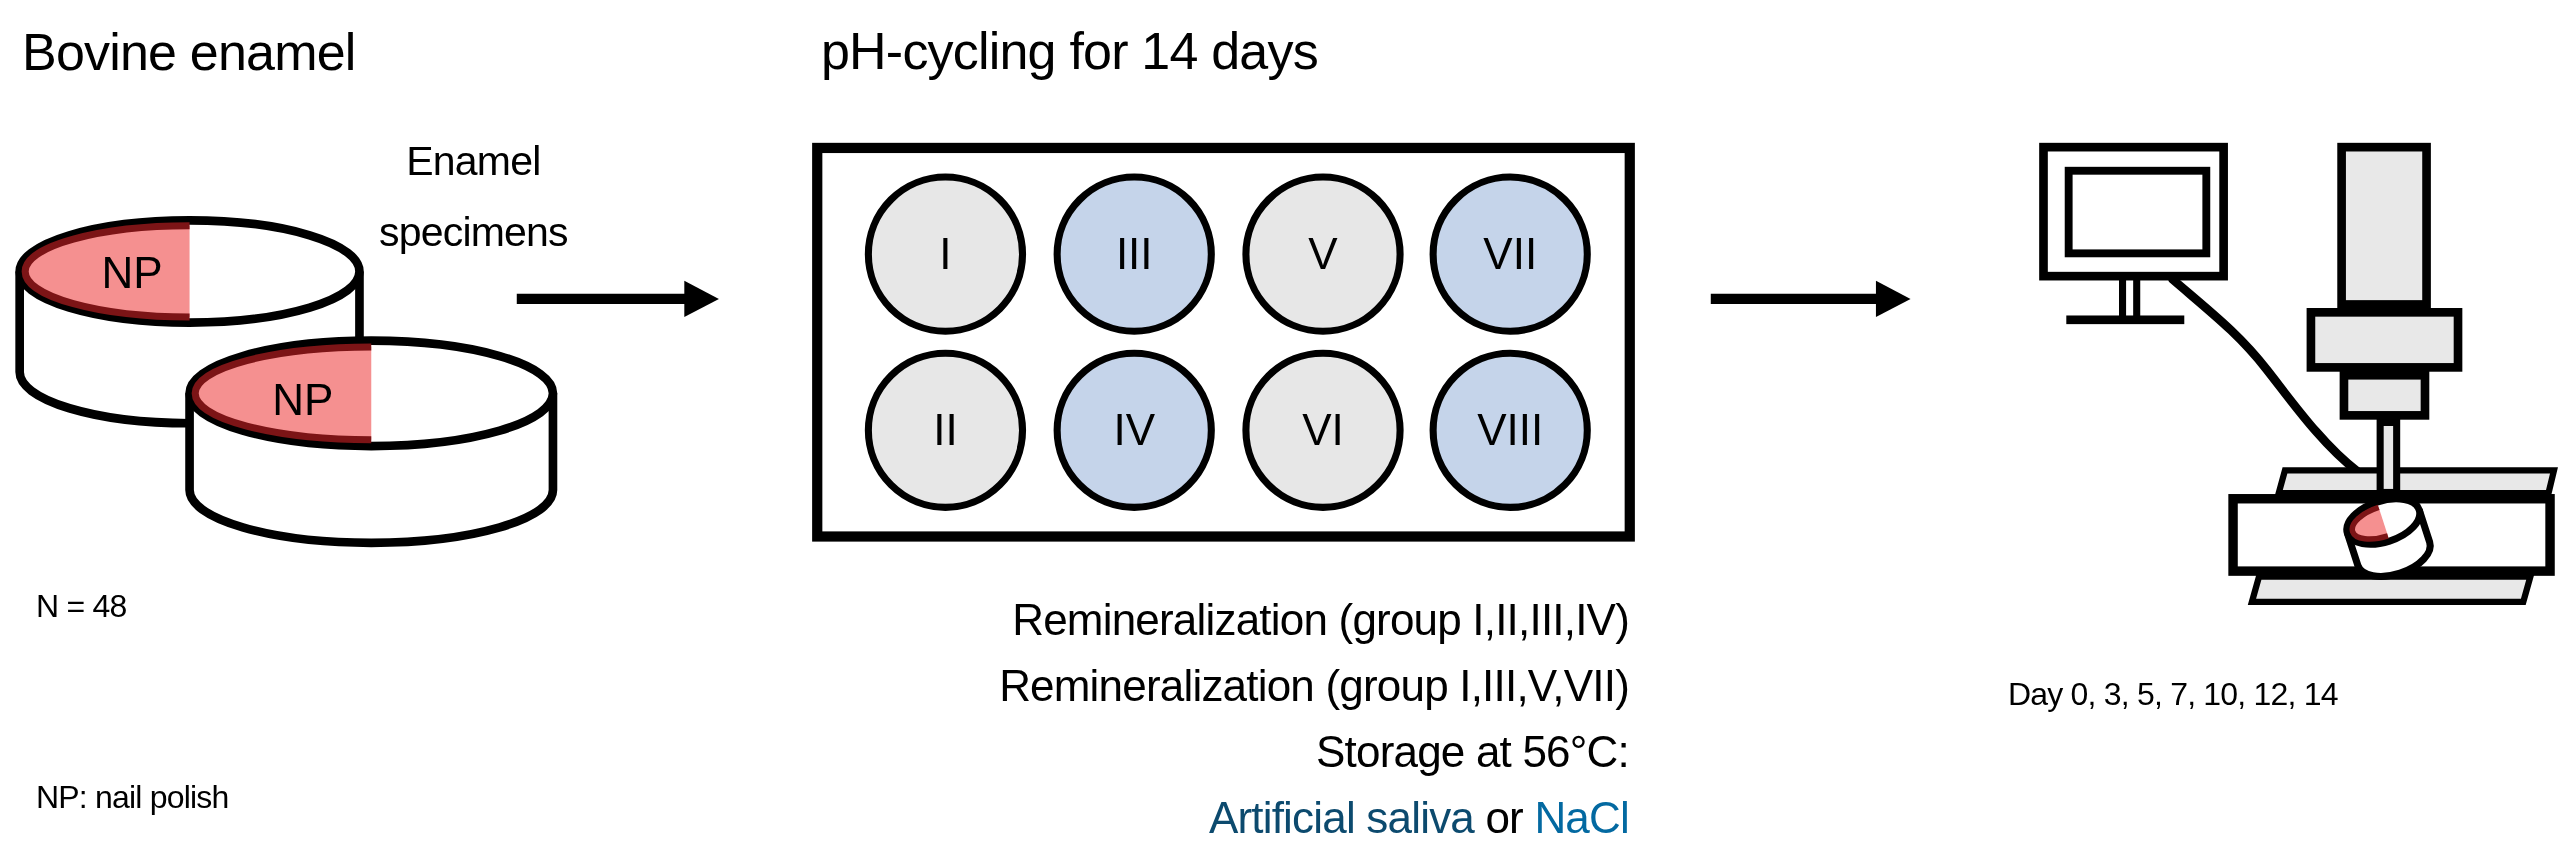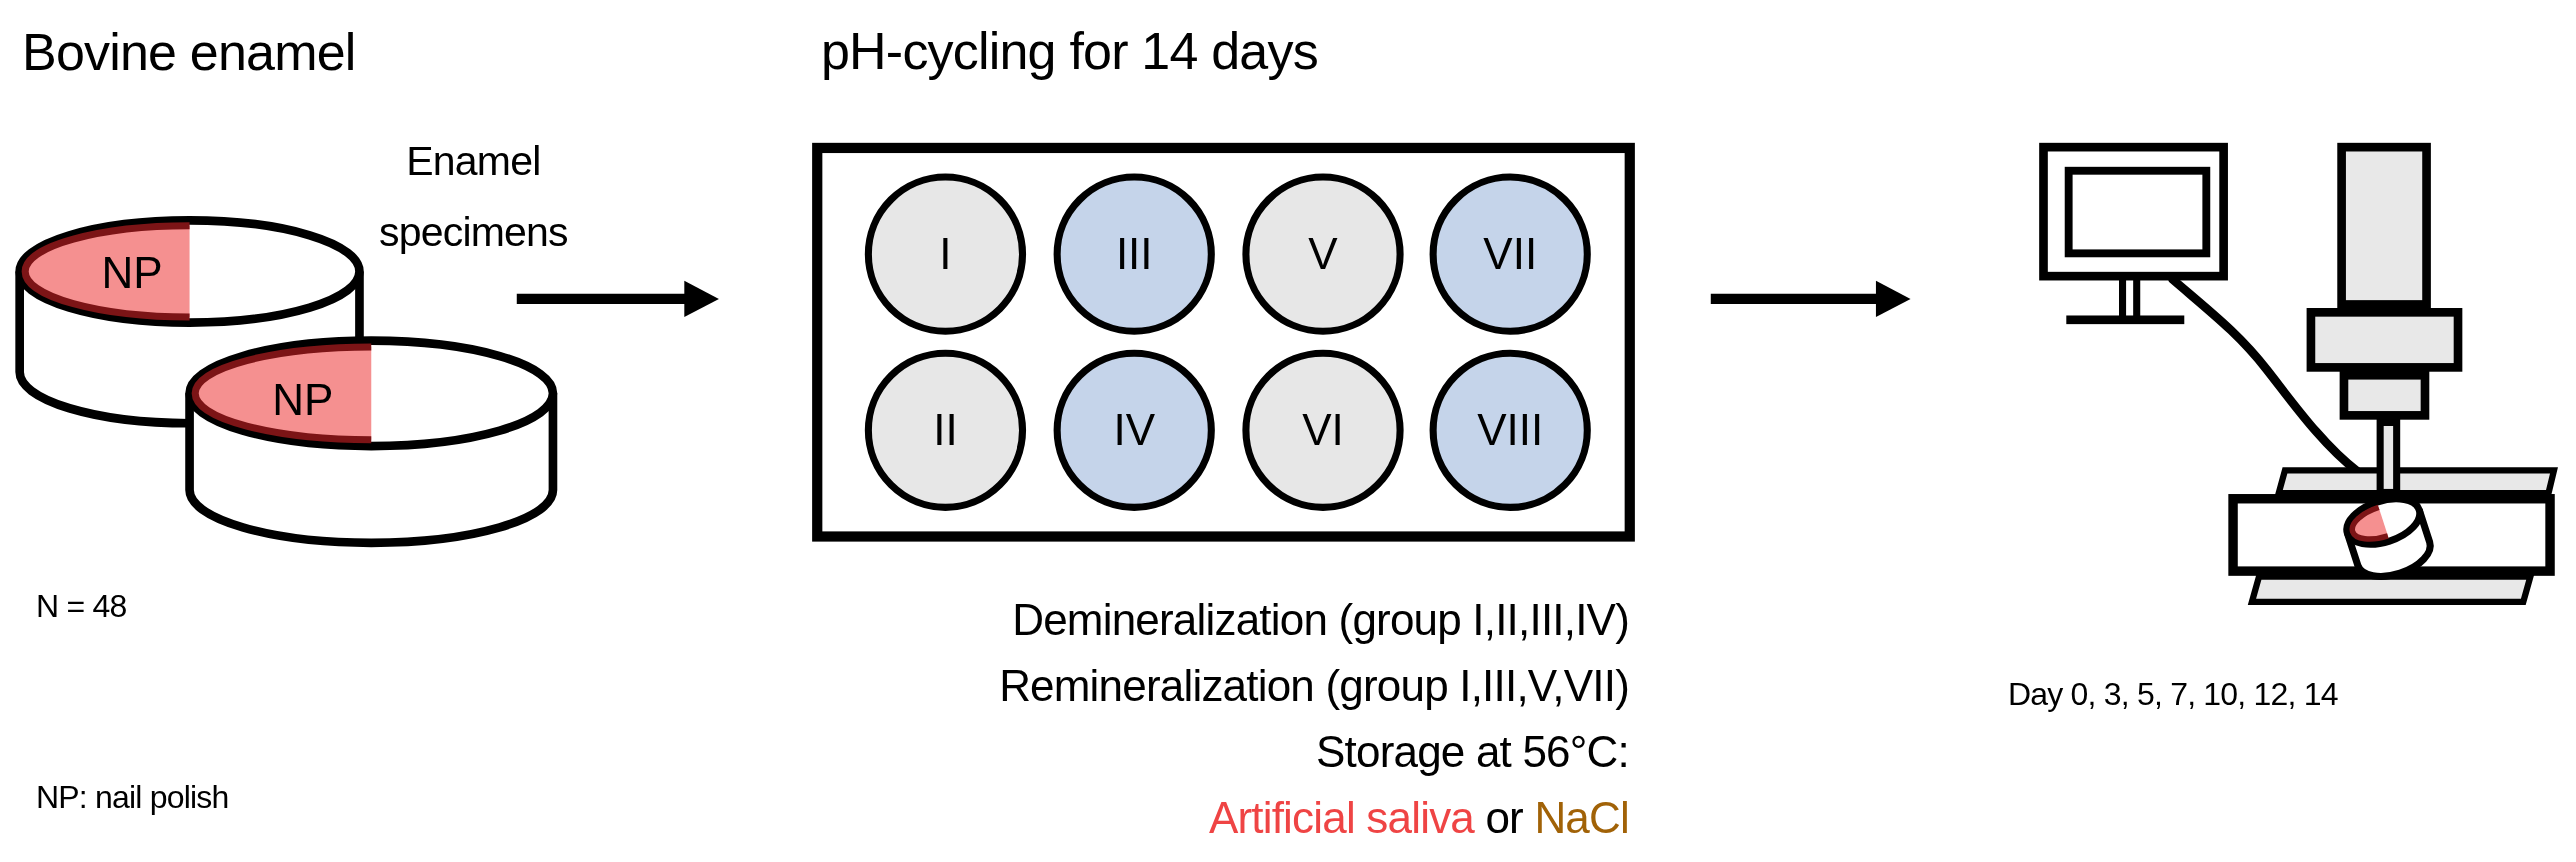--- a/index.html
+++ b/index.html
@@ -3,22 +3,22 @@
 <meta charset="utf-8">
 <style>
   html,body{margin:0;padding:0;background:#ffffff;}
   .canvas{position:relative;width:2576px;height:863px;background:#ffffff;overflow:hidden;
           font-family:"Liberation Sans",sans-serif;color:#000;}
   .abs{position:absolute;}
   .title{font-size:52px;font-weight:400;letter-spacing:-0.8px;white-space:nowrap;}
   .body-text{font-size:32px;letter-spacing:-0.8px;white-space:nowrap;}
   .transfer-label{font-size:41px;letter-spacing:-0.8px;line-height:71px;white-space:nowrap;text-align:center;}
   .protocol{font-size:44px;letter-spacing:-0.8px;line-height:66px;text-align:right;white-space:nowrap;}
-  .text-gray{color:#ef4444;}
-  .text-blue{color:#a16207;}
+  .text-gray{color:#0c4a6e;}
+  .text-blue{color:#0369a1;}
   svg text{font-family:"Liberation Sans",sans-serif;}
   .np-text{font-size:56px;fill:#000;}
   .roman{font-size:56px;fill:#000;}
 </style>
 </head>
 <body>
 
 <div class="canvas">
 
   <svg class="abs" style="left:0;top:0" width="2576" height="863" viewBox="0 0 3275 1097">
@@ -107,21 +107,21 @@
 
   <div class="abs transfer-label" style="left:379px;top:126px">
     <div>Enamel</div>
     <div>specimens</div>
   </div>
 
   <div class="abs body-text" style="left:36px;top:588px">N = 48</div>
   <div class="abs body-text" style="left:36px;top:779px">NP: nail polish</div>
 
   <div class="abs protocol" style="left:813px;top:587px;width:816px">
-    <div>Demineralization (group I,II,III,IV)</div>
+    <div>Remineralization (group I,II,III,IV)</div>
     <div>Remineralization (group I,III,V,VII)</div>
     <div>Storage at 56°C:</div>
     <div><span class="text-gray">Artificial saliva</span><span> or </span><span class="text-blue">NaCl</span></div>
   </div>
 
   <div class="abs body-text" style="left:2008px;top:676px">Day 0, 3, 5, 7, 10, 12, 14</div>
 
 </div>
 
 

